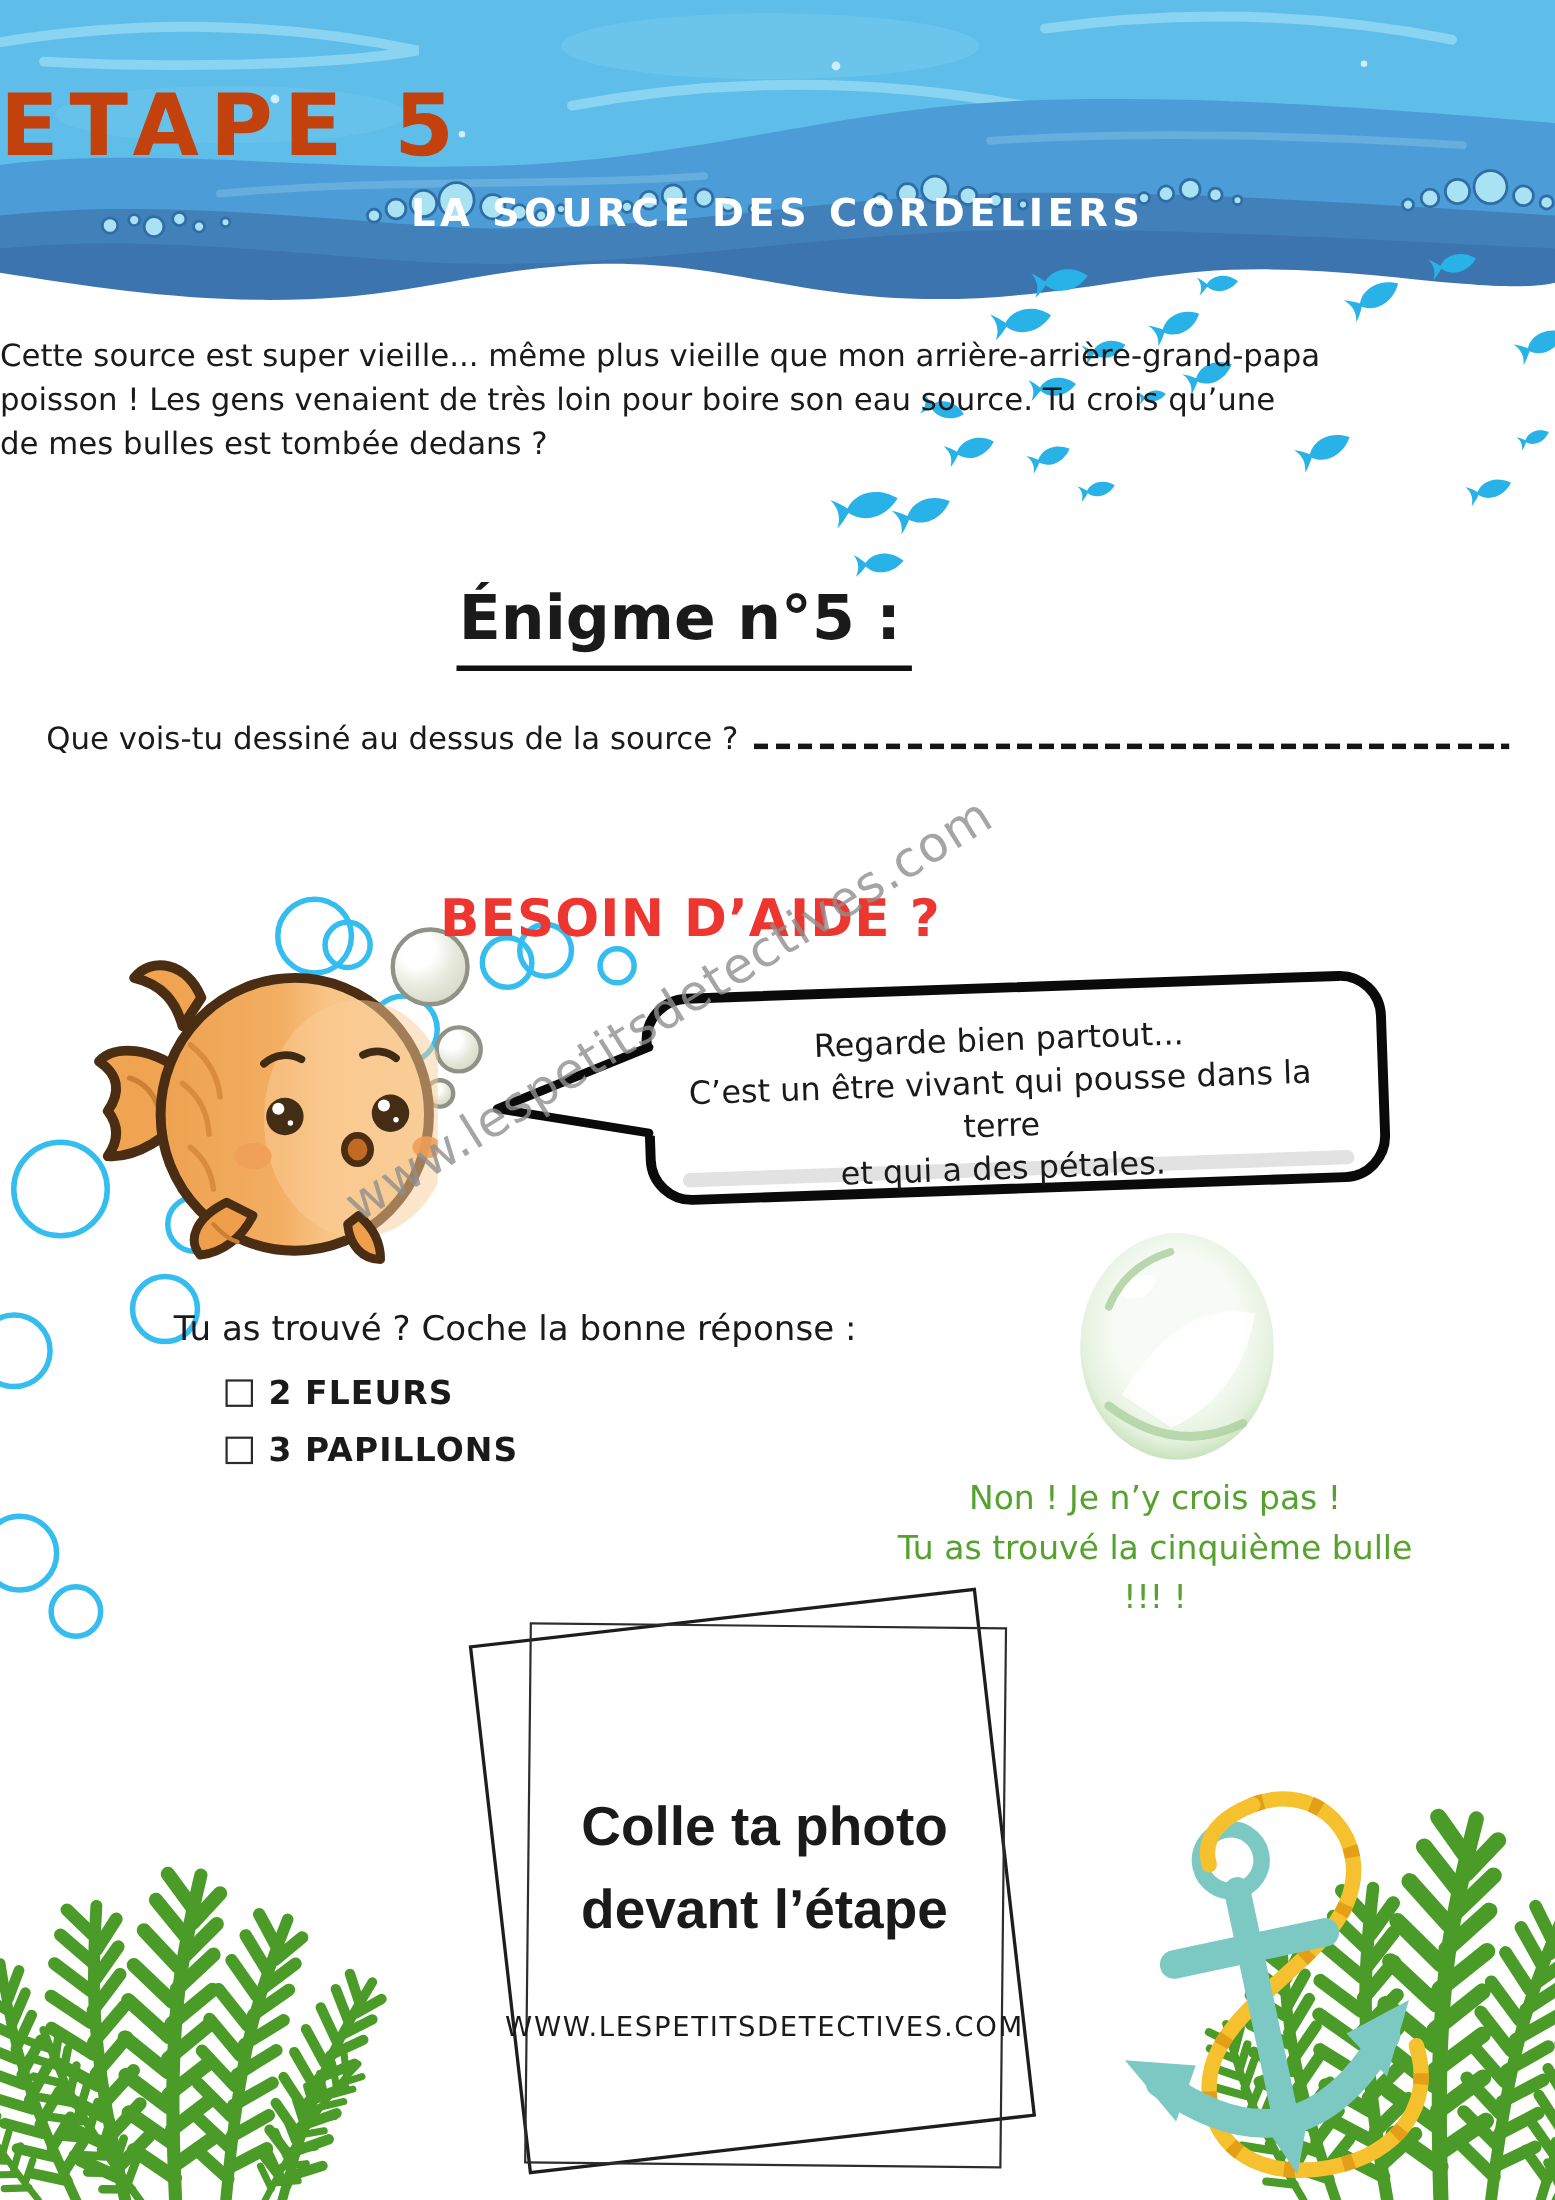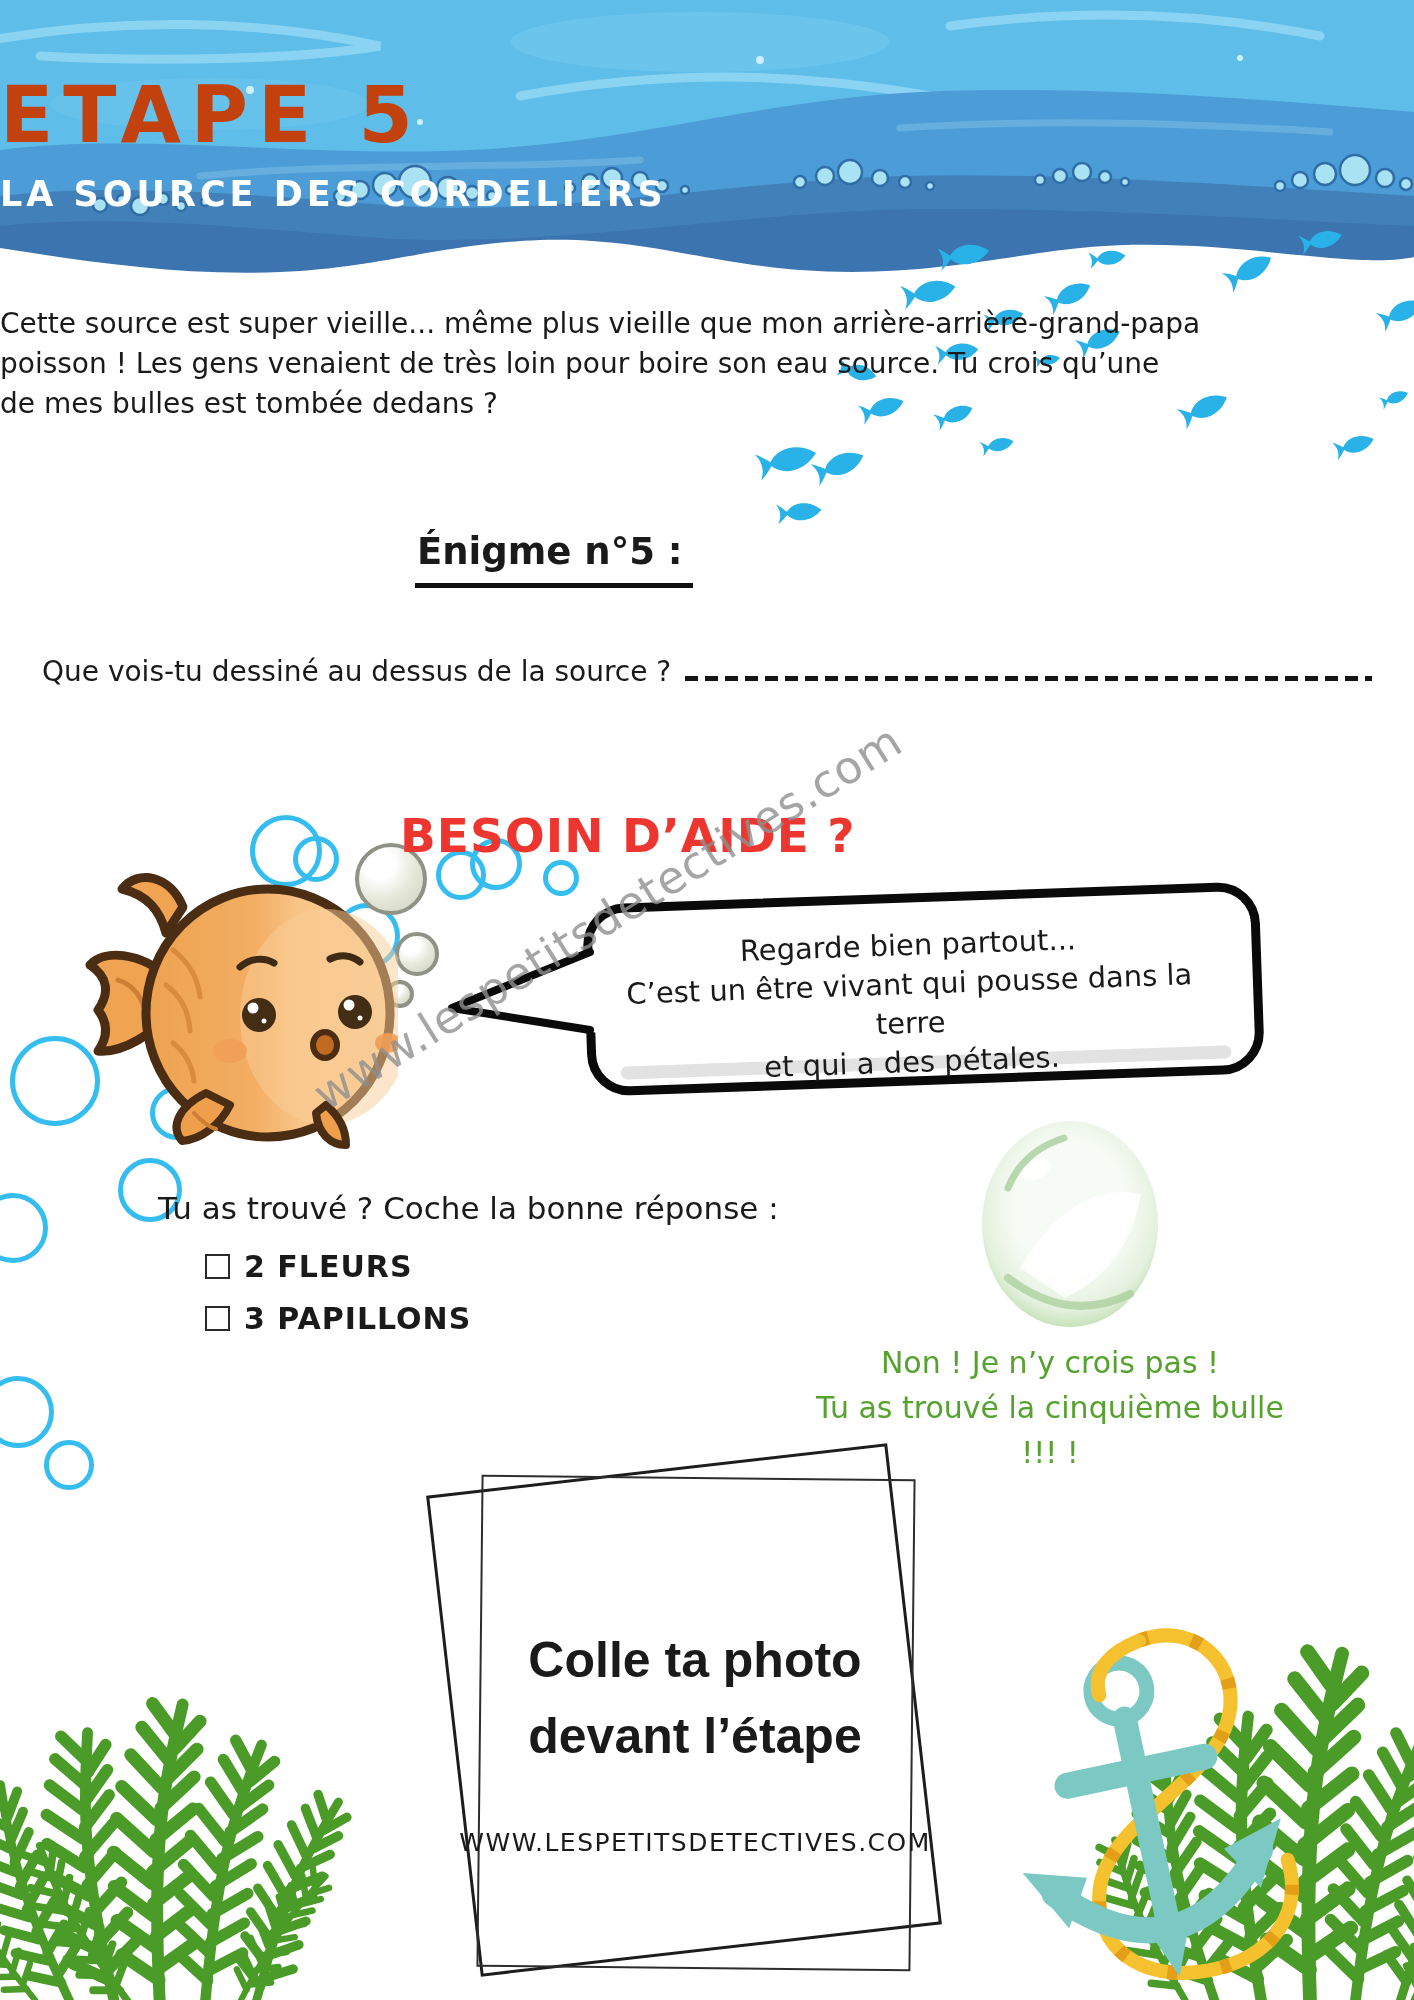--- a/index.html
+++ b/index.html
@@ -3,31 +3,31 @@
 <meta charset="utf-8">
 <style>
   html,body{margin:0;padding:0;background:#fff;}
   .page{position:relative;width:1414px;height:2000px;background:#ffffff;overflow:hidden;
         font-family:"DejaVu Sans",sans-serif;color:#1a1a1a;}
 
   
   .header-svg{position:absolute;left:0;top:0;z-index:1;}
   .hdr-title{position:absolute;left:0;top:70px;width:100%;text-align:left;z-index:2;
              color:#c2410c;font-size:78px;font-weight:700;letter-spacing:10px;}
-  .hdr-sub{position:absolute;left:0;top:174px;width:100%;text-align:left;z-index:2;
+  .hdr-sub{position:absolute;left:0;top:174px;width:100%;text-align:center;z-index:2;
            color:#fff;font-size:35px;font-weight:700;letter-spacing:4px;}
 
   
   .intro{position:absolute;left:0;top:304px;width:100%;text-align:left;z-index:3;
          font-size:28px;line-height:40px;font-weight:400;}
 
   .fish-svg{position:absolute;left:600px;top:200px;z-index:2;}
 
   
-  .enigme{position:absolute;left:415px;top:530px;z-index:3;font-size:37px;font-weight:700;
+  .enigme{position:absolute;left:415px;top:530px;z-index:3;font-size:56px;font-weight:700;
           border-bottom:5px solid #111;padding:0 10px 10px 2px;}
   .questions{position:absolute;left:42px;top:640px;width:1330px;z-index:3;font-size:28px;}
   .q-row{display:flex;align-items:flex-end;height:48px;}
   .q-label{white-space:nowrap;padding-right:14px;margin-top:48px;}
   .answer-line{flex:1;height:5px;margin-bottom:7px;
      background:repeating-linear-gradient(90deg,#151515 0 13px,transparent 13px 20px);}
 
   .besoin{position:absolute;left:400px;top:808px;z-index:4;color:#ee3630;
           font-size:47px;font-weight:700;letter-spacing:1px;}
 

